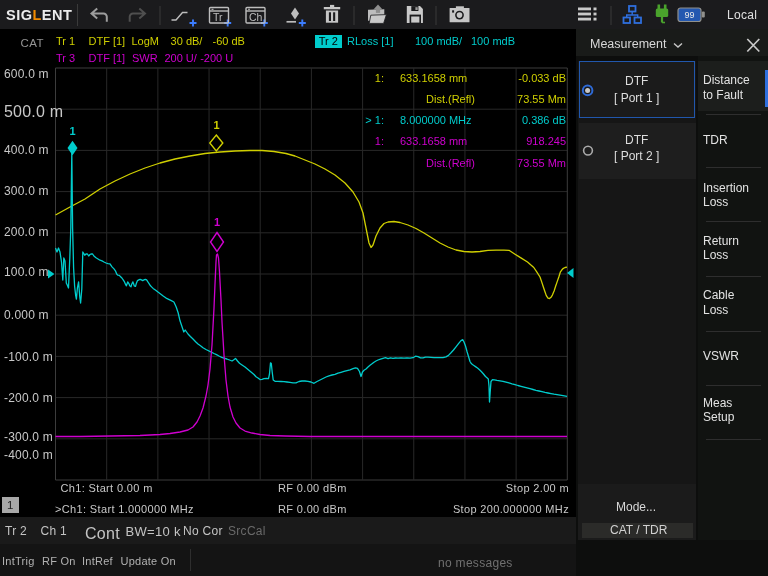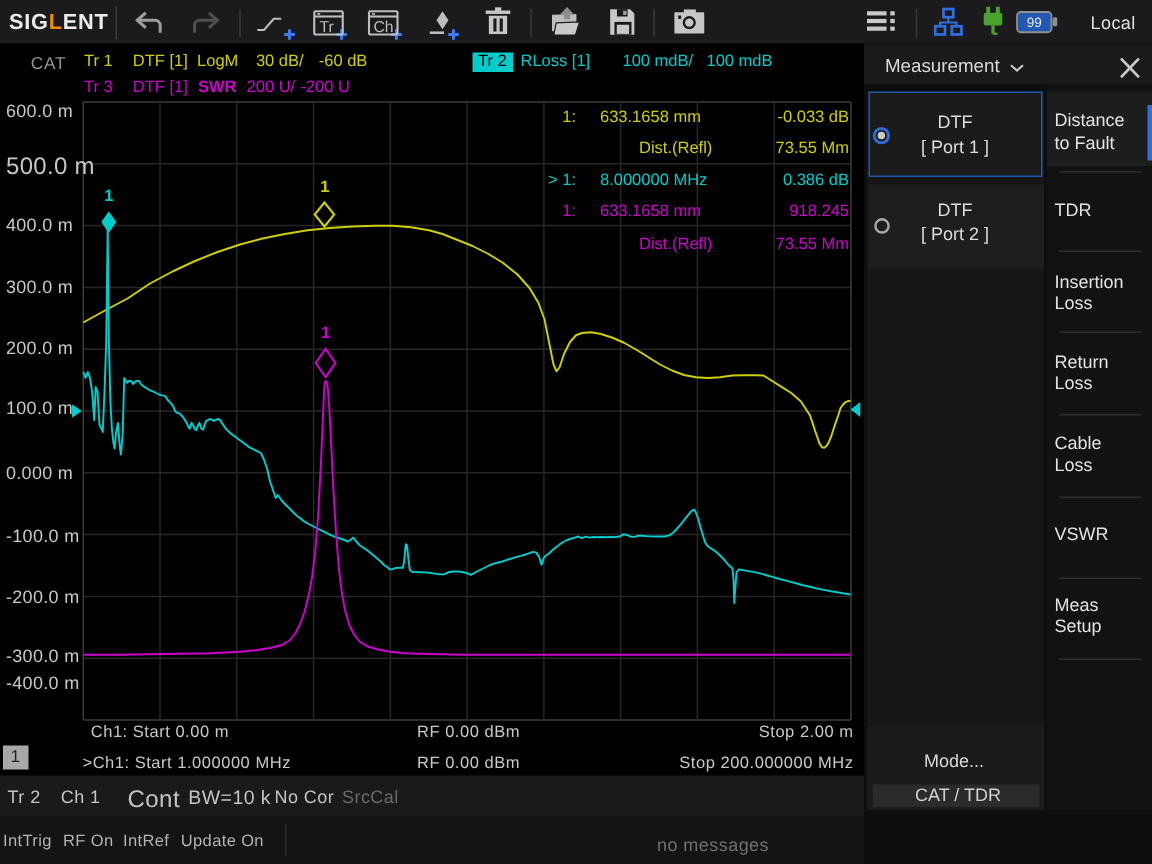--- a/index.html
+++ b/index.html
@@ -163,21 +163,21 @@
 <div class="t" style="left:88.5px;top:34.68px;color:#cfcf00;font-size:11px;letter-spacing:0;font-weight:normal">DTF [1]</div>
 <div class="t" style="left:131.4px;top:34.68px;color:#cfcf00;font-size:11px;letter-spacing:0;font-weight:normal">LogM</div>
 <div class="t" style="left:170.6px;top:34.68px;color:#cfcf00;font-size:11px;letter-spacing:0;font-weight:normal">30 dB/</div>
 <div class="t" style="left:212.5px;top:34.68px;color:#cfcf00;font-size:11px;letter-spacing:0;font-weight:normal">-60 dB</div>
 <div class="t" style="left:314.5px;top:34.5px;width:27.5px;height:13.5px;background:#00cccc;color:#000;font-size:11px;text-align:center;line-height:13.5px">Tr 2</div>
 <div class="t" style="left:347px;top:34.68px;color:#00cccc;font-size:11px;letter-spacing:0;font-weight:normal">RLoss [1]</div>
 <div class="t" style="left:415px;top:34.68px;color:#00cccc;font-size:11px;letter-spacing:0;font-weight:normal">100 mdB/</div>
 <div class="t" style="left:471px;top:34.68px;color:#00cccc;font-size:11px;letter-spacing:0;font-weight:normal">100 mdB</div>
 <div class="t" style="left:56px;top:51.98px;color:#cf00cf;font-size:11px;letter-spacing:0;font-weight:normal">Tr 3</div>
 <div class="t" style="left:88.5px;top:51.98px;color:#cf00cf;font-size:11px;letter-spacing:0;font-weight:normal">DTF [1]</div>
-<div class="t" style="left:132px;top:51.98px;color:#cf00cf;font-size:11px;letter-spacing:0;font-weight:bold">SWR</div>
+<div class="t" style="left:132px;top:51.98px;color:#cf00cf;font-size:11px;letter-spacing:0;font-weight:normal">SWR</div>
 <div class="t" style="left:164.4px;top:51.98px;color:#cf00cf;font-size:11px;letter-spacing:0;font-weight:normal">200 U/</div>
 <div class="t" style="left:200.2px;top:51.98px;color:#cf00cf;font-size:11px;letter-spacing:0;font-weight:normal">-200 U</div>
 <div class="t wh" style="left:4px;top:67px;font-size:12px;letter-spacing:0.2px">600.0 m</div>
 <div class="t wh" style="left:4px;top:101.5px;font-size:16px;letter-spacing:0.2px">500.0 m</div>
 <div class="t wh" style="left:4px;top:142.5px;font-size:12px;letter-spacing:0.2px">400.0 m</div>
 <div class="t wh" style="left:4px;top:183.5px;font-size:12px;letter-spacing:0.2px">300.0 m</div>
 <div class="t wh" style="left:4px;top:224.5px;font-size:12px;letter-spacing:0.2px">200.0 m</div>
 <div class="t wh" style="left:4px;top:265px;font-size:12px;letter-spacing:0.2px">100.0 m</div>
 <div class="t wh" style="left:4px;top:308px;font-size:12px;letter-spacing:0.2px">0.000 m</div>
 <div class="t wh" style="left:4px;top:350px;font-size:12px;letter-spacing:0.2px">-100.0 m</div>

